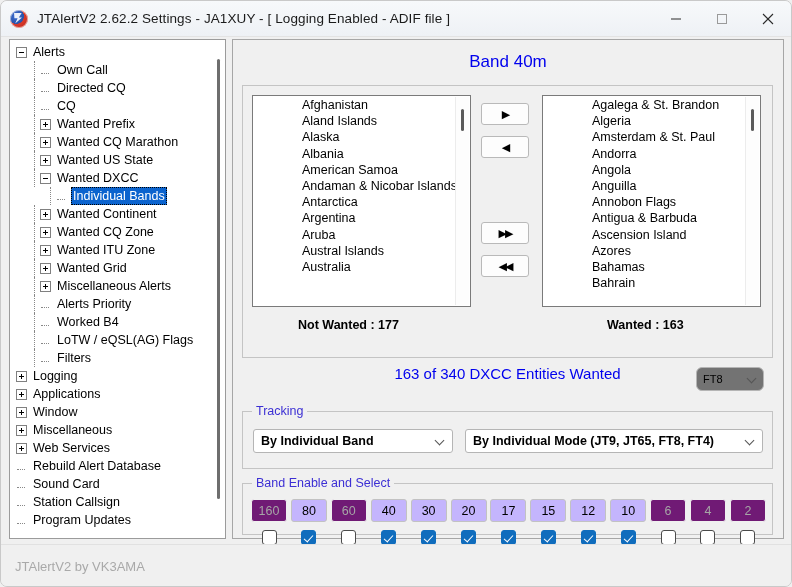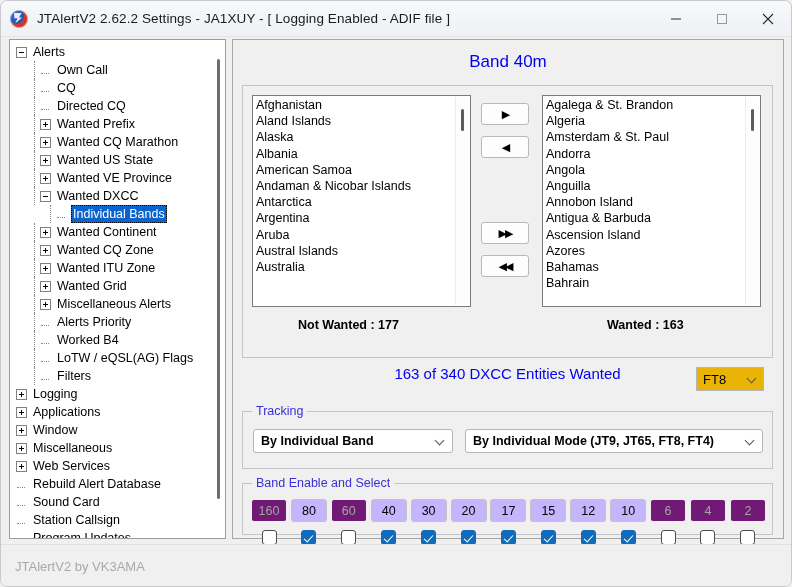--- a/index.html
+++ b/index.html
@@ -234,21 +234,21 @@
   .listbox.left  { left: 9px; }
   .listbox.right { left: 299px; }
   .listbox ul {
     margin: 0;
     padding: 1px 0 0 3px;
     list-style: none;
     font-size: 12.5px;
     line-height: 16.2px;
     color: #000;
   }
-  .listbox li { white-space: nowrap; }
+  .listbox li { white-space: nowrap; margin-left: 46px; }
   .lsb {
     position: absolute;
     right: 1px;
     top: 1px;
     bottom: 1px;
     width: 13px;
     background: #fdfdfd;
     border-left: 1px solid #ececec;
   }
   .lsb .thumb {
@@ -298,28 +298,28 @@
     text-align: center;
     color: #0000ee;
     font-size: 15px;
   }
   .mode-select {
     position: absolute;
     left: 463px;
     top: 327px;
     width: 68px;
     height: 24px;
-    background: #eab308;
+    background: #737373;
     border: 1px solid #b5b5b5;
-    border-radius: 0;
+    border-radius: 6px;
     box-sizing: border-box;
     display: flex;
     align-items: center;
     padding: 0 6px;
-    font-size: 13px;
+    font-size: 11px;
   }
   .mode-select .val { flex: 1 1 auto; }
   .chev {
     width: 10px; height: 10px;
     position: relative;
     flex: 0 0 auto;
   }
   .chev::after {
     content: "";
     position: absolute;
@@ -491,46 +491,41 @@
             <span class="tlabel">Alerts</span>
           </div>
           <div class="tnode ind1">
             <span class="guide"></span>
             <span class="leafdash"></span>
             <span class="tlabel">Own Call</span>
           </div>
           <div class="tnode ind1">
             <span class="guide"></span>
             <span class="leafdash"></span>
+            <span class="tlabel">Directed CQ</span>
+          </div>
+          <div class="tnode ind1">
+            <span class="guide"></span>
+            <span class="leafdash"></span>
             <span class="tlabel">CQ</span>
           </div>
           <div class="tnode ind1">
             <span class="guide"></span>
-            <span class="leafdash"></span>
-            <span class="tlabel">Directed CQ</span>
-          </div>
-          <div class="tnode ind1">
-            <span class="guide"></span>
             <span class="exp plus"></span>
             <span class="tlabel">Wanted Prefix</span>
           </div>
           <div class="tnode ind1">
             <span class="guide"></span>
             <span class="exp plus"></span>
             <span class="tlabel">Wanted CQ Marathon</span>
           </div>
           <div class="tnode ind1">
             <span class="guide"></span>
             <span class="exp plus"></span>
             <span class="tlabel">Wanted US State</span>
-          </div>
-          <div class="tnode ind1">
-            <span class="guide"></span>
-            <span class="exp plus"></span>
-            <span class="tlabel">Wanted VE Province</span>
           </div>
           <div class="tnode ind1">
             <span class="guide"></span>
             <span class="exp"></span>
             <span class="tlabel">Wanted DXCC</span>
           </div>
           <div class="tnode ind2 sel">
             <span class="guide"></span>
             <span class="leafdash"></span>
             <span class="tlabel">Individual Bands</span>
@@ -648,21 +643,21 @@
         </div>
 
         <div class="listbox right">
           <ul id="wanted-list">
               <li>Agalega &amp; St. Brandon</li>
               <li>Algeria</li>
               <li>Amsterdam &amp; St. Paul</li>
               <li>Andorra</li>
               <li>Angola</li>
               <li>Anguilla</li>
-              <li>Annobon Island</li>
+              <li>Annobon Flags</li>
               <li>Antigua &amp; Barbuda</li>
               <li>Ascension Island</li>
               <li>Azores</li>
               <li>Bahamas</li>
               <li>Bahrain</li>
             </ul>
           <div class="lsb">
             <div class="thumb"></div>
           </div>
         </div>

